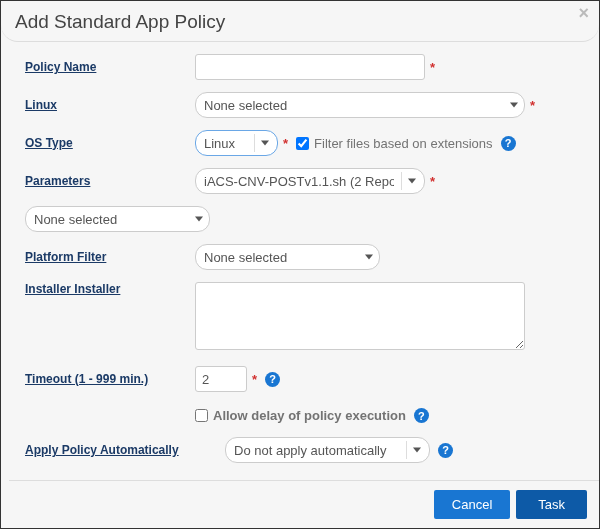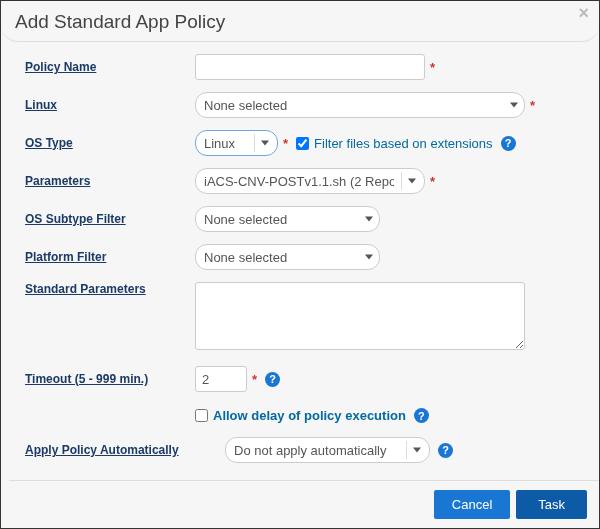--- a/index.html
+++ b/index.html
@@ -156,21 +156,21 @@
     color: #fff;
     font-size: 13px;
     padding: 7px 18px;
     margin-left: 6px;
     border-radius: 2px;
     cursor: pointer;
   }
   .btn.cancel { background: #1976d2; }
   .btn.save { background: #0d5aa7; padding: 7px 22px; }
   .sub-ctl { margin-left: 170px; display:flex; align-items:center; margin-bottom: 14px; margin-top: 16px;}
-  .smalltxt { color:#0369a1; }
+  .smalltxt { color:#737373; }
 </style>
 </head>
 <body>
 
 <div class="dialog">
 
   <div class="header">
     <h2>Add Standard App Policy</h2>
     <span class="close">×</span>
   </div>
@@ -216,48 +216,47 @@
       <div class="ctl">
         <div class="sel withsep" style="width:230px">
           <span style="white-space:nowrap;overflow:hidden;max-width:190px;display:inline-block">iACS-CNV-POSTv1.1.sh (2 Reposi</span>
           <span class="caret sep"></span>
         </div>
         <span class="req">*</span>
       </div>
     </div>
 
     <div class="row">
-      <div class="lbl">OS Subtype Filter</div>
       <div class="ctl">
         <div class="sel" style="width:185px">
           <span>None selected</span>
           <span class="caret"></span>
         </div>
       </div>
     </div>
 
     <div class="row">
       <div class="lbl">Platform Filter</div>
       <div class="ctl">
         <div class="sel" style="width:185px">
           <span>None selected</span>
           <span class="caret"></span>
         </div>
       </div>
     </div>
 
     <div class="row alignstart">
-      <div class="lbl">Standard Parameters</div>
+      <div class="lbl">Installer Installer</div>
       <div class="ctl">
         <textarea style=""></textarea>
       </div>
     </div>
 
     <div class="row" style="margin-top:16px">
-      <div class="lbl">Timeout (5 - 999 min.)</div>
+      <div class="lbl">Timeout (1 - 999 min.)</div>
       <div class="ctl">
         <input type="text" style="width: 52px;" value="2">
         <span class="req">*</span>
         <span class="help">?</span>
       </div>
     </div>
 
     <div class="sub-ctl">
       <input type="checkbox" class="chk" style="">
       <span class="smalltxt" style="font-weight:bold">Allow delay of policy execution</span>

